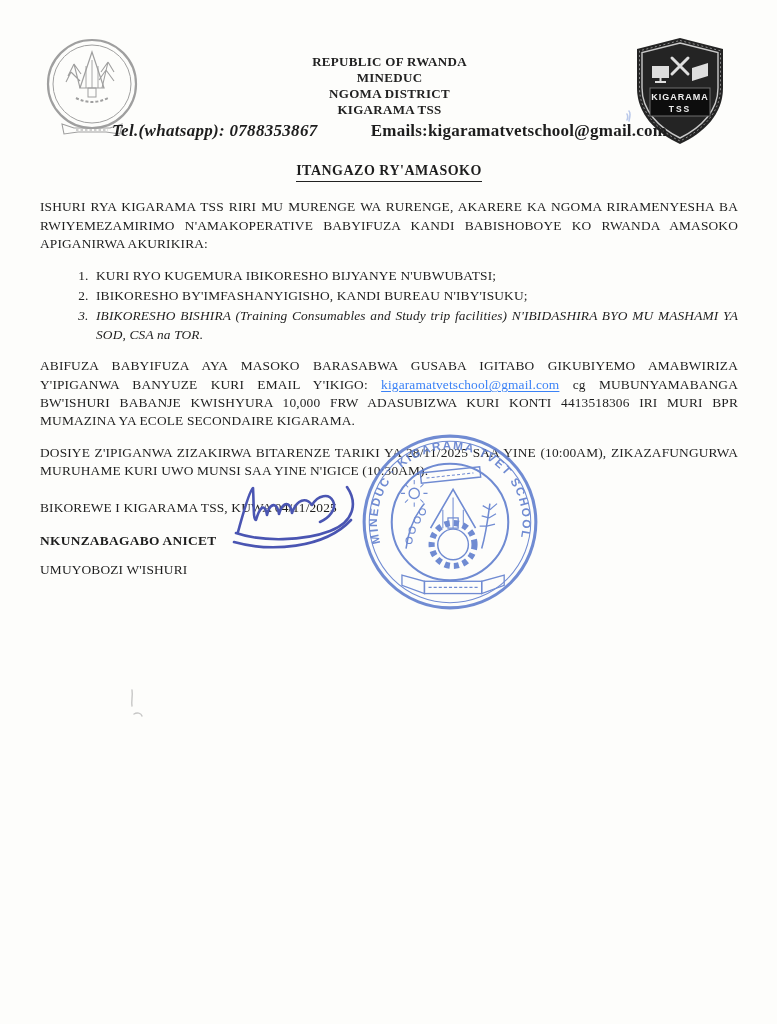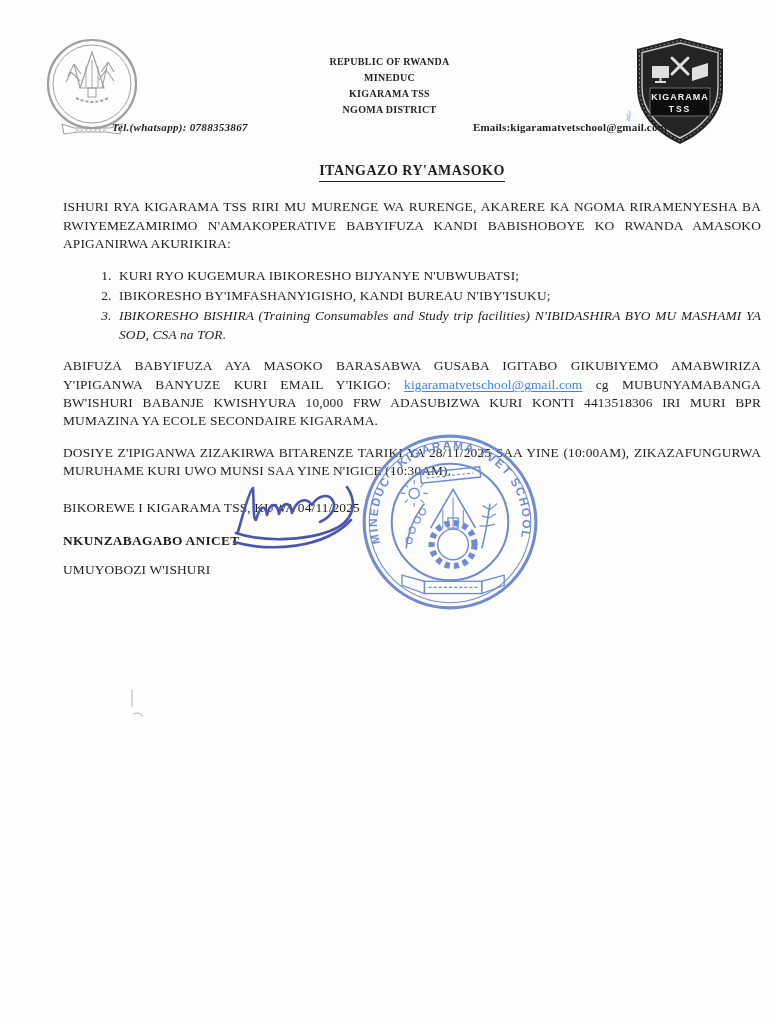--- a/index.html
+++ b/index.html
@@ -13,35 +13,35 @@
     overflow:hidden;
   }
   
   .header{
     position:absolute;top:36px;left:40px;right:40px;
     display:flex;justify-content:space-between;align-items:flex-start;
   }
   .seal-left{width:104px;height:108px;flex:0 0 auto;}
   .ministry{
     flex:1;text-align:center;font-weight:bold;
-    font-size:10px;line-height:16px;letter-spacing:.3px;
+    font-size:13px;line-height:16px;letter-spacing:.3px;
     padding-top:18px;color:#222;
   }
   .shield-right{width:90px;height:110px;flex:0 0 auto;margin-right:12px;}
   .contact-row{
     position:absolute;top:121px;left:40px;right:40px;
     display:flex;justify-content:space-between;
-    font-size:11px;font-weight:bold;
+    font-size:17px;font-weight:bold;
   }
   .tel{font-style:italic;margin-left:72px;letter-spacing:.3px;}
   .emails{margin-right:70px;letter-spacing:.2px;}
   
   .content{
     position:absolute;top:162px;left:40px;width:698px;
-    font-size:13.4px;line-height:18.4px;letter-spacing:.15px;margin-left:23px;
+    font-size:13.4px;line-height:18.4px;letter-spacing:.15px;
   }
   .doc-title-wrap{text-align:center;margin-bottom:16px;}
   .doc-title{
     display:inline-block;font-weight:bold;font-size:14px;
     letter-spacing:.5px;
     border-bottom:1.6px solid #222;padding-bottom:1px;
   }
   .para{text-align:justify;margin:0 0 13px 0;}
   ol.market-list{margin:0 0 13px 0;padding:0 0 0 52px;}
   ol.market-list li{margin:0 0 2px 0;padding-left:4px;text-align:justify;}
@@ -82,22 +82,22 @@
         <path d="M36 62 Q52 70 68 62" stroke-width="2" stroke-dasharray="3 2"></path>
 
         <path d="M22 88 L34 92 L70 92 L82 88 L80 98 L66 96 L38 96 L24 98 Z" stroke-width="1.1"></path>
         <path d="M36 94 L68 94" stroke-width="1" stroke-dasharray="2.5 2"></path>
       </g>
     </svg>
 
     <div class="ministry">
       <div>REPUBLIC OF RWANDA</div>
       <div>MINEDUC</div>
+      <div>NGOMA DISTRICT</div>
       <div>KIGARAMA TSS</div>
-      <div>NGOMA DISTRICT</div>
     </div>
 
     <svg class="shield-right" viewBox="0 0 90 110">
       <path d="M45 2 L88 13 V52 C88 78 69 97 45 108 C21 97 2 78 2 52 V13 Z" fill="#242424"></path>
       <path d="M45 7 L83 16.5 V52 C83 74.5 66.5 91.5 45 102 C23.5 91.5 7 74.5 7 52 V16.5 Z" fill="none" stroke="#c9c9c9" stroke-width="1.4"></path>
       <path d="M45 4.5 L85.5 14.8 V52 C85.5 76 67.8 94 45 105 C22.2 94 4.5 76 4.5 52 V14.8 Z" fill="none" stroke="#8a8a8a" stroke-width="1" stroke-dasharray="2 2.4"></path>
 
       <rect x="17" y="30" width="17" height="12" fill="#dedede"></rect>
       <path d="M25.5 42 L25.5 46 M20 46 L31 46" stroke="#dedede" stroke-width="2" fill="none"></path>
       <path d="M37 22 L53 38 M53 22 L37 38" stroke="#dedede" stroke-width="3" stroke-linecap="round"></path>

